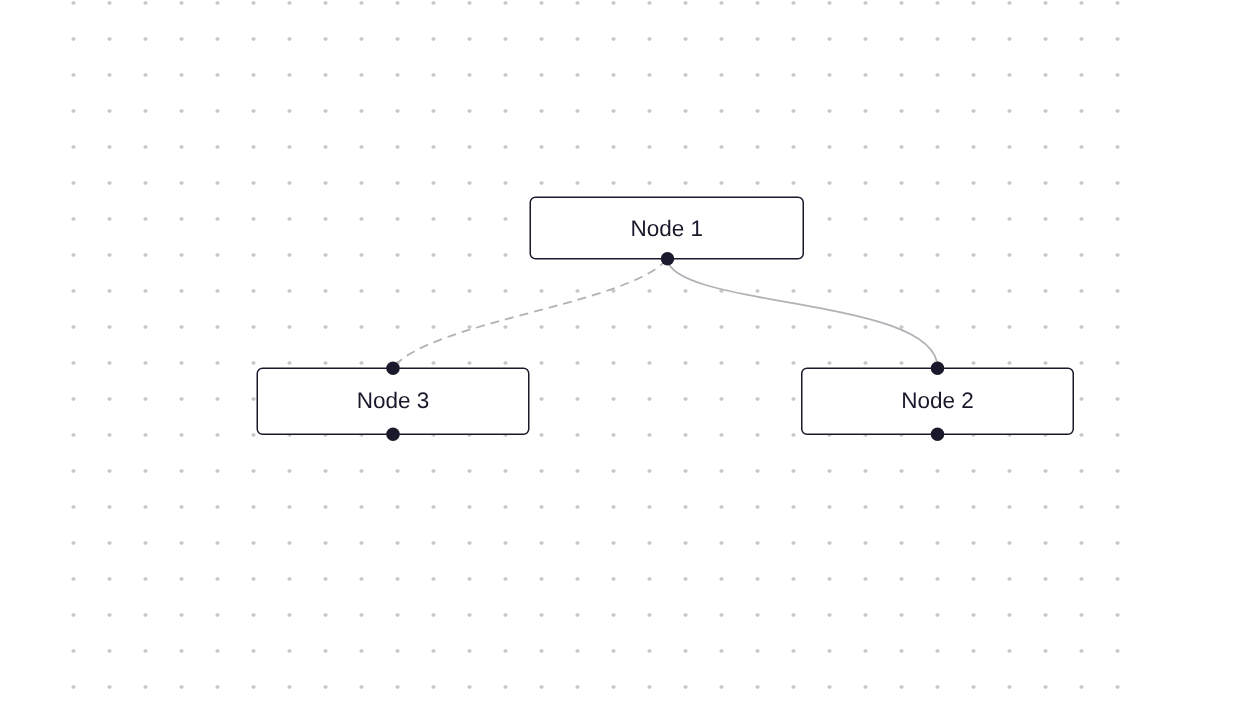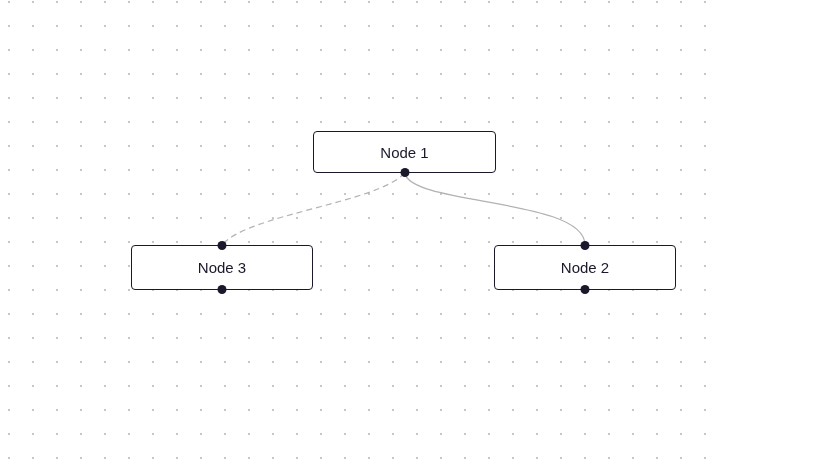--- a/index.html
+++ b/index.html
@@ -13,20 +13,21 @@
 
   .flow-canvas {
     position: relative;
     width: 710px;
     height: 468px;
     background-color: var(--canvas-bg, #ffffff);
     
     background-image: radial-gradient(var(--dot-color, #c7c7c7) 1px, transparent 1.4px);
     background-size: 24px 24px;
     background-position: -3px -10px;
+    margin-left: 40px;
   }
 
   .edge-layer {
     position: absolute;
     left: 0;
     top: 0;
     width: 822px;
     height: 468px;
     pointer-events: none;
   }

